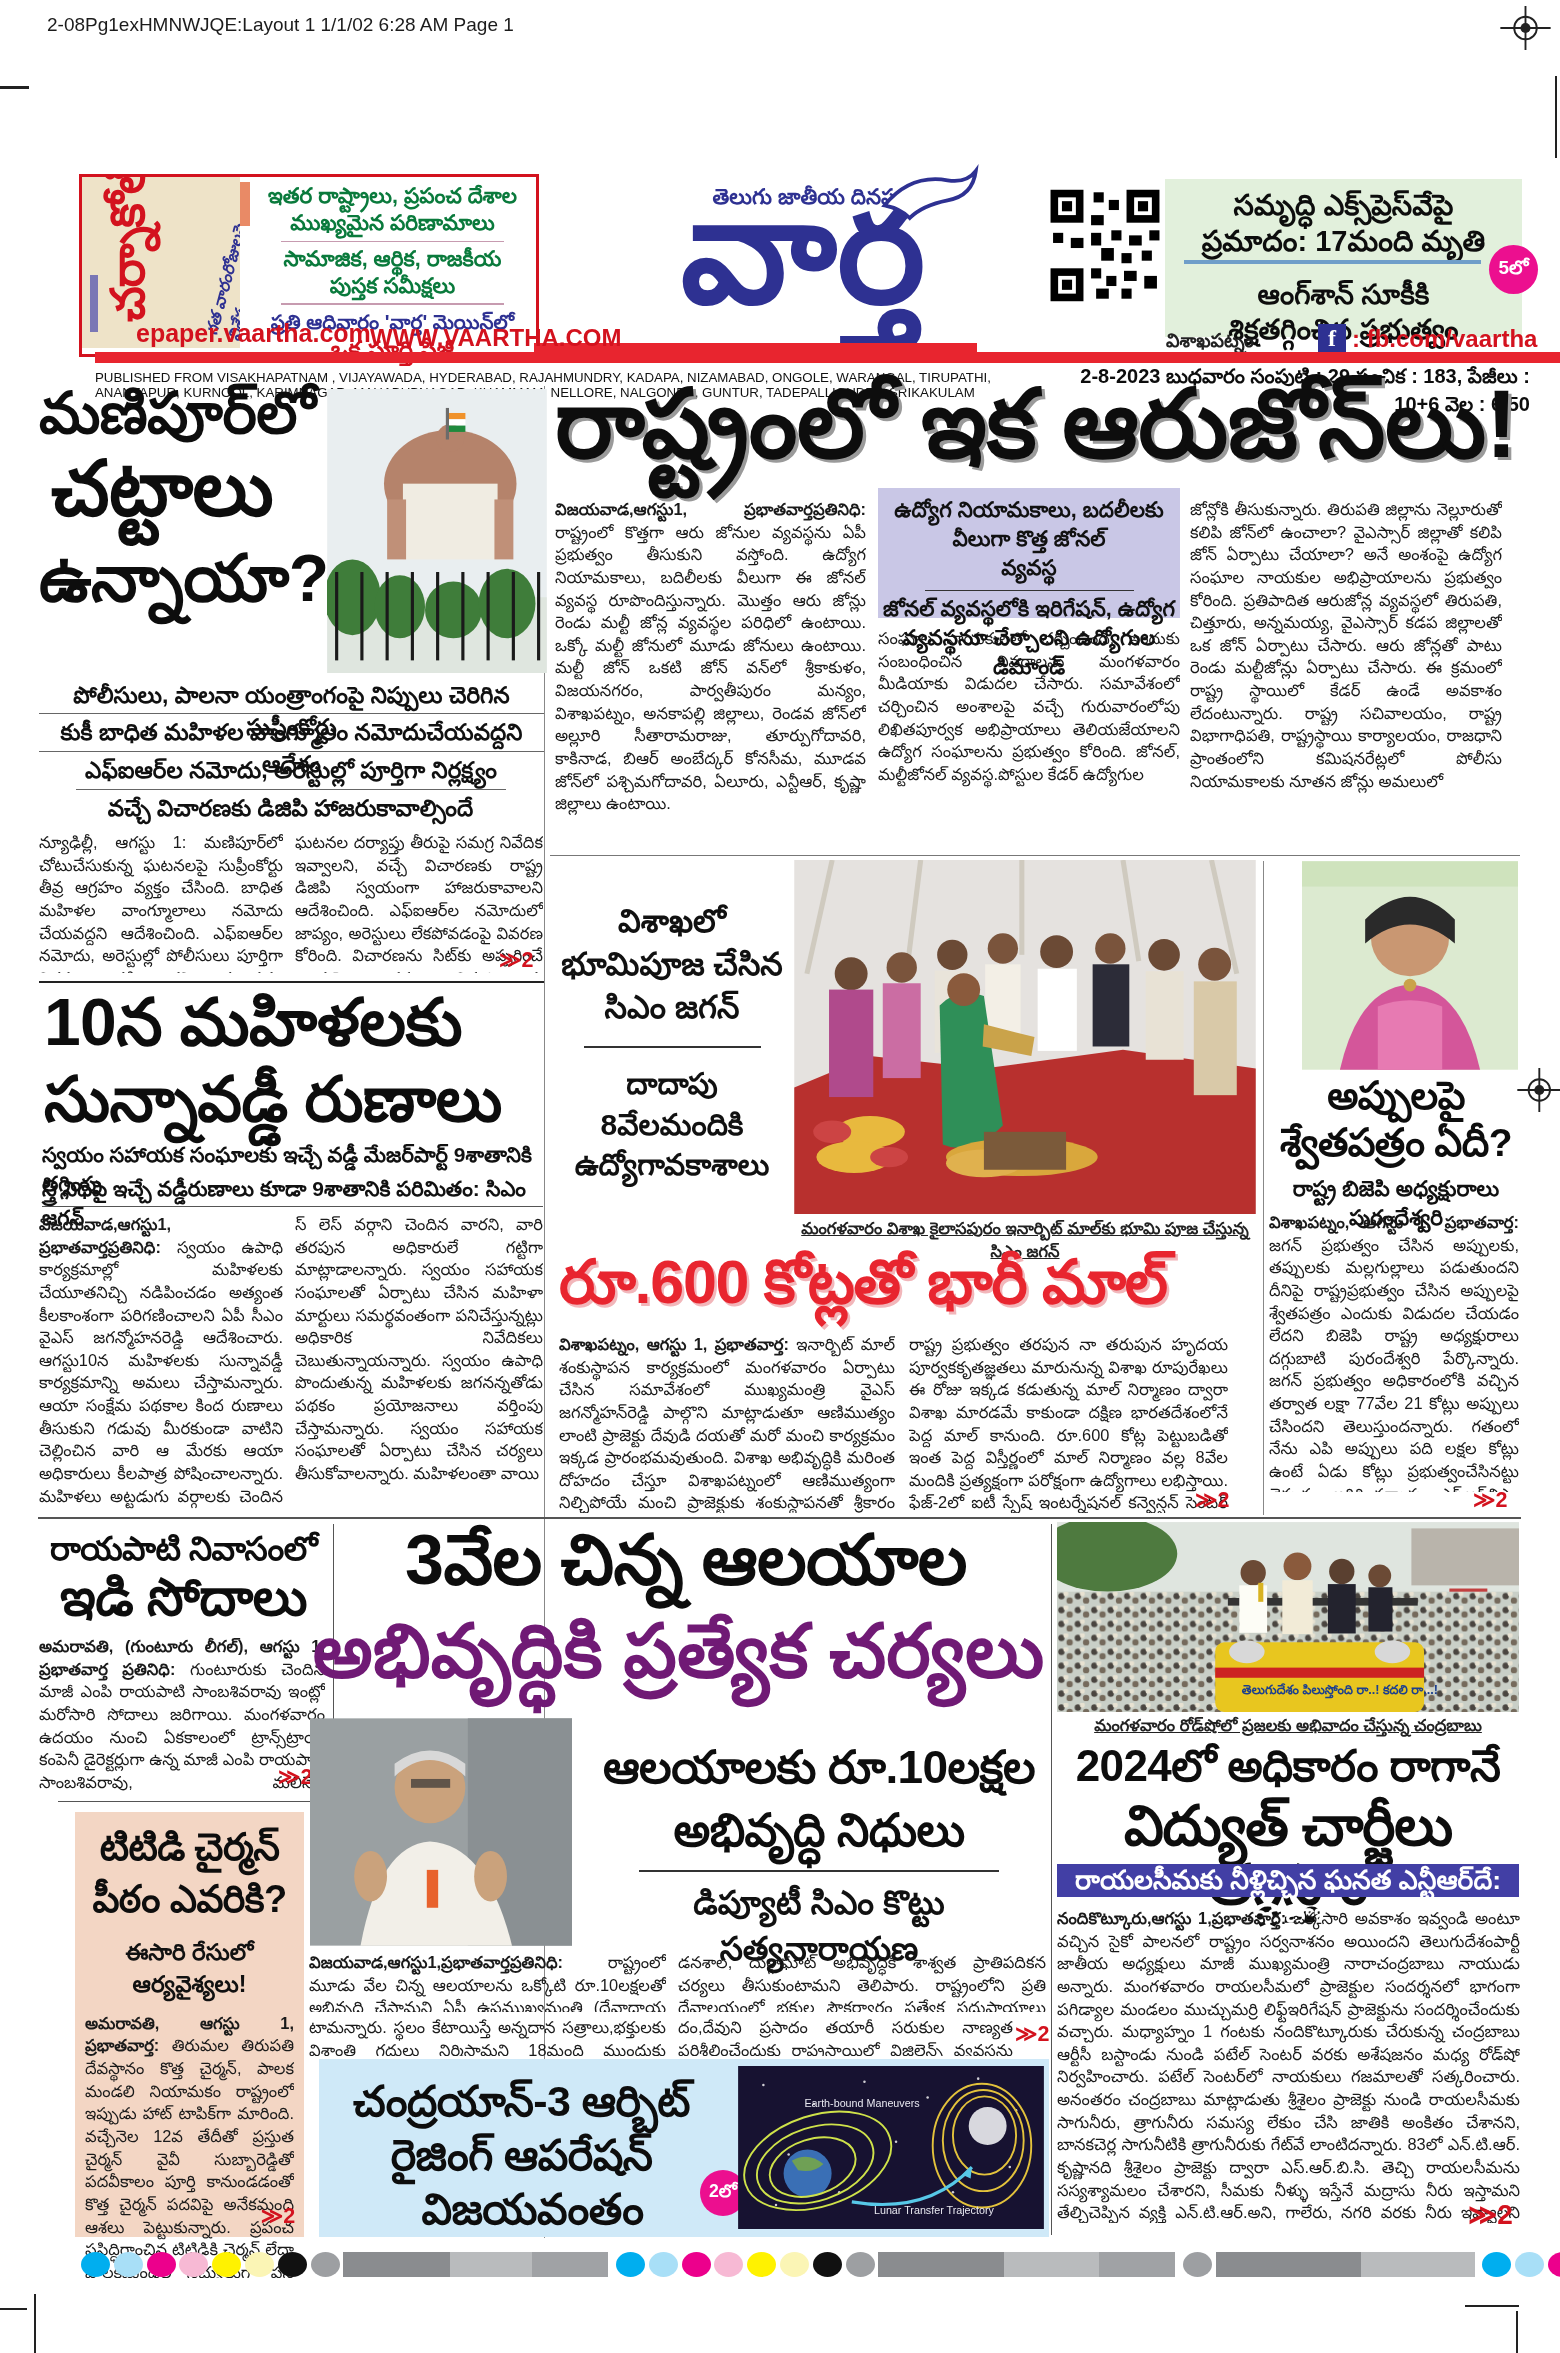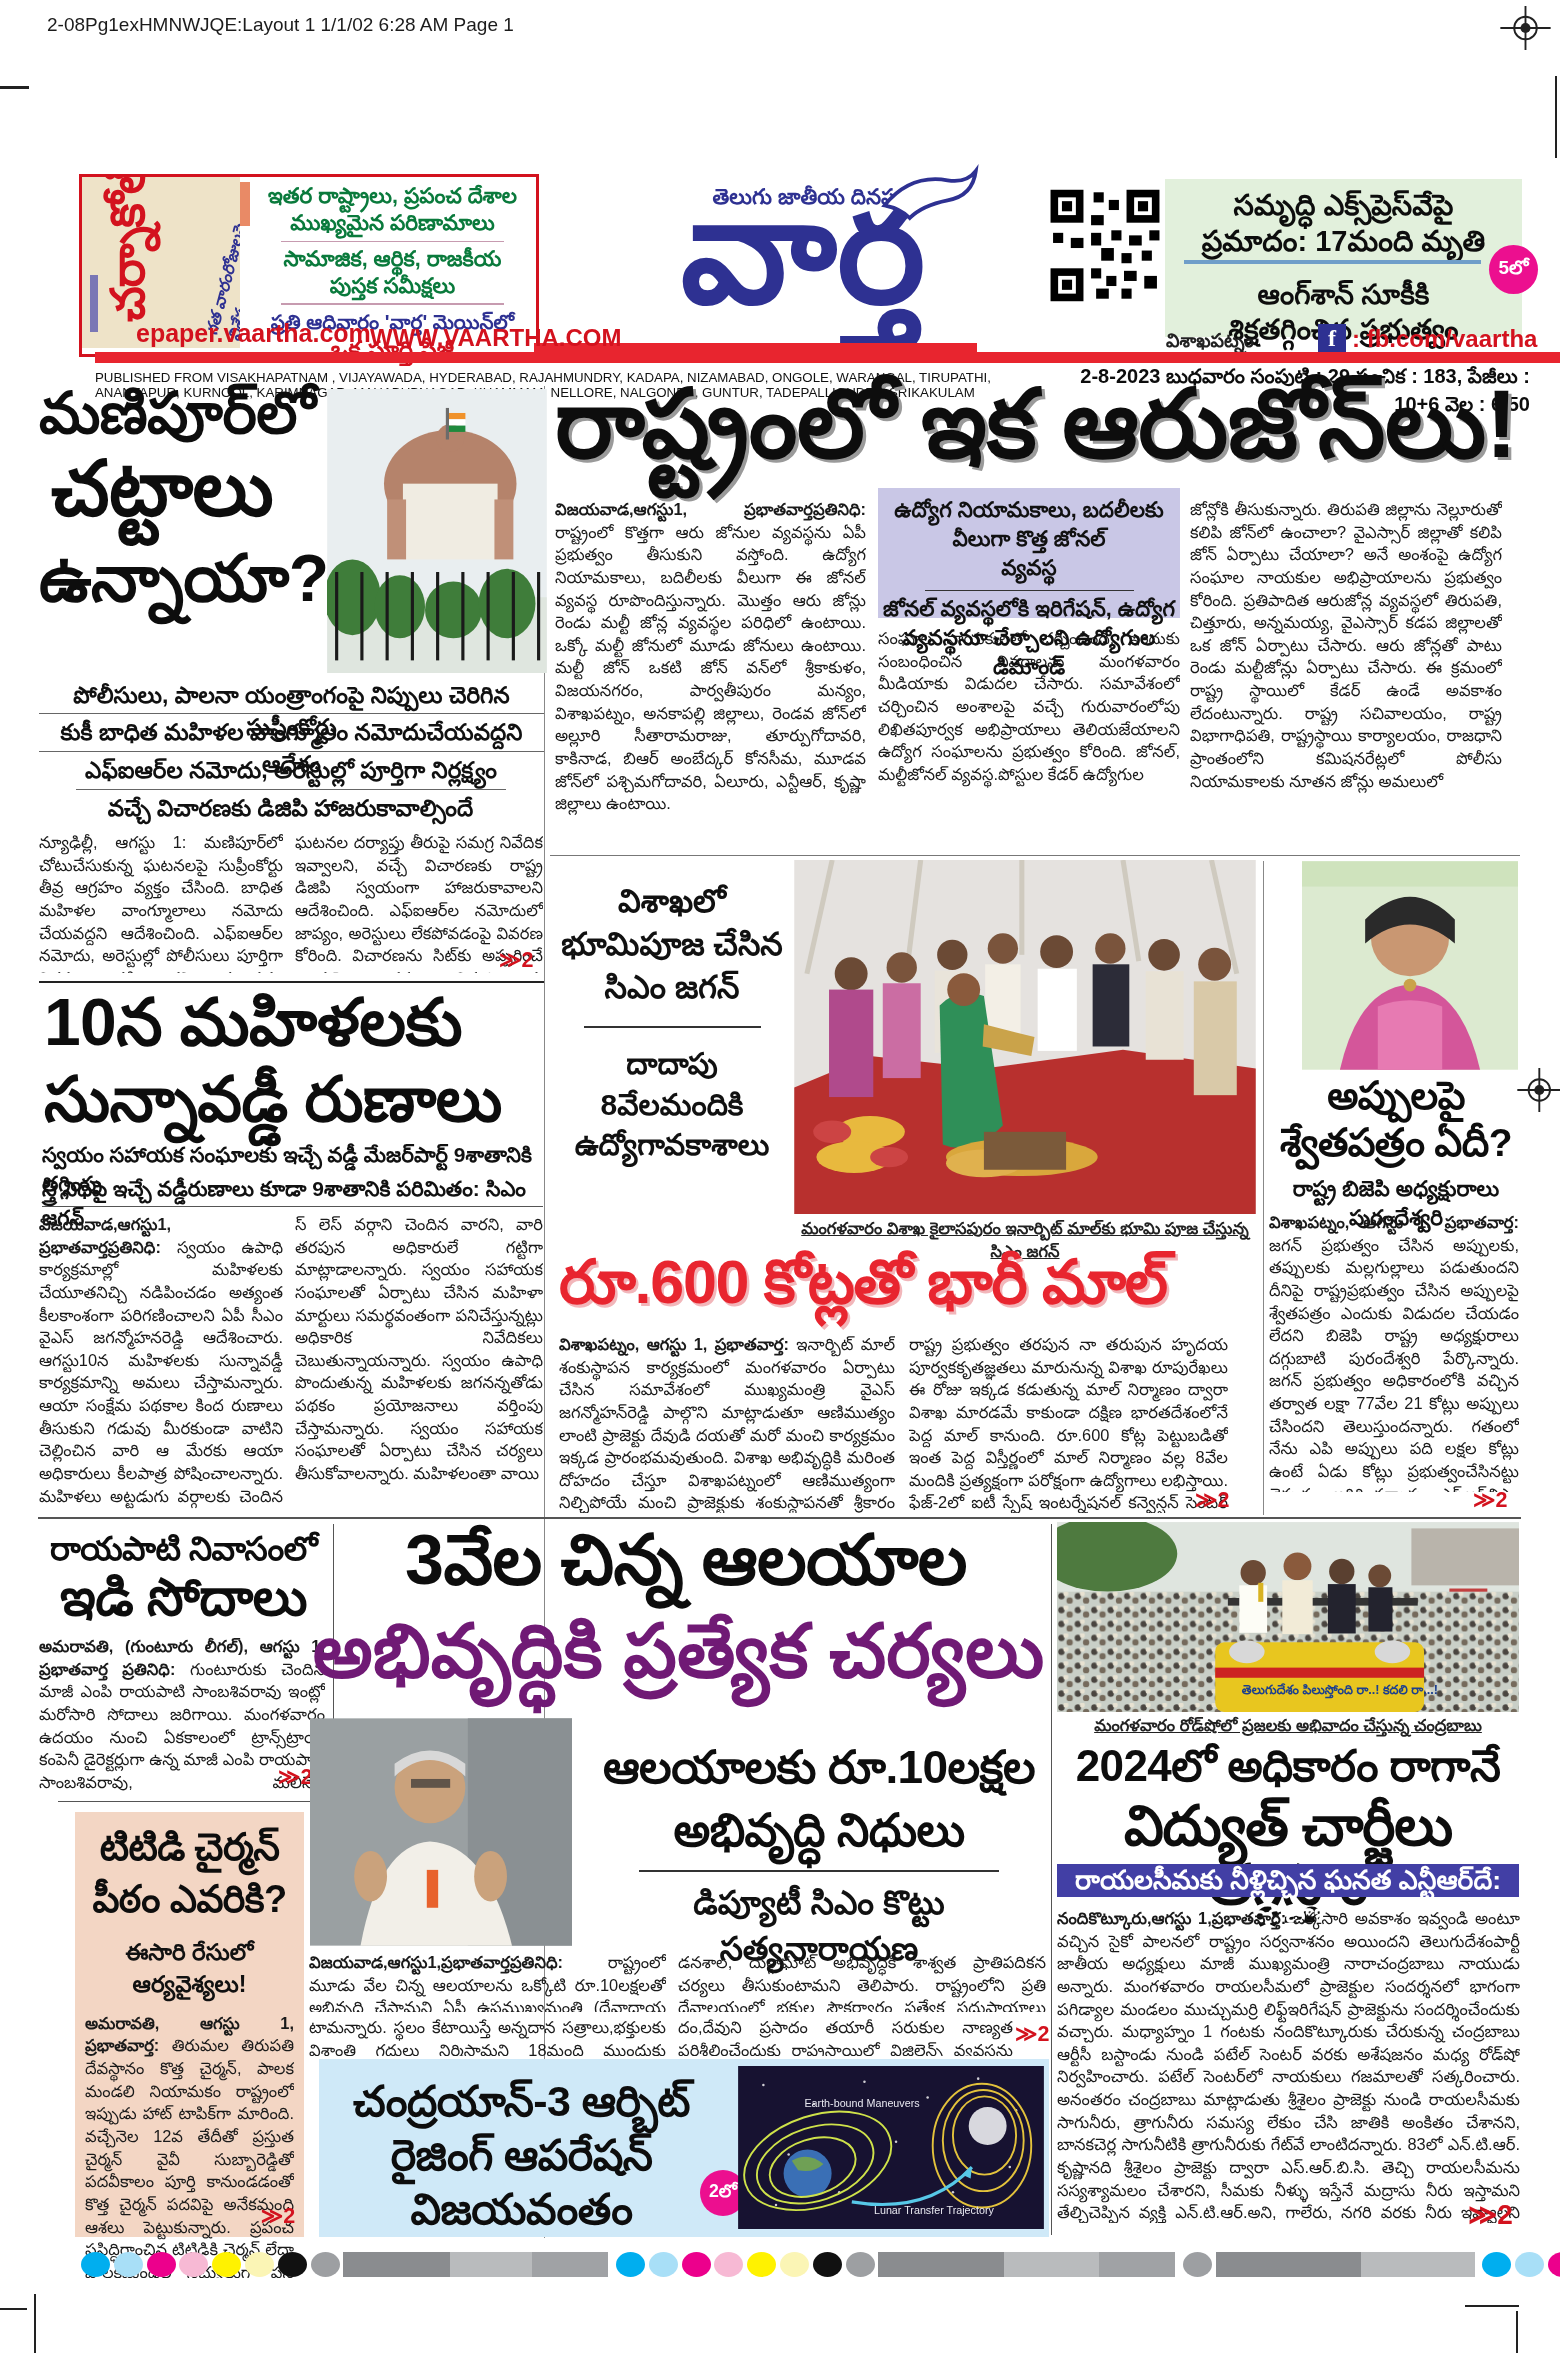--- a/index.html
+++ b/index.html
@@ -191,21 +191,21 @@
   <div class="abs body-txt" style="left:878px;top:627px;width:302px;height:221px;">సంఘాల నాయకులతో చర్చించింది. ఇందుకు సంబంధించిన వివరాలను మంగళవారం మీడియాకు విడుదల చేసారు. సమావేశంలో చర్చించిన అంశాలపై వచ్చే గురువారంలోపు లిఖితపూర్వక అభిప్రాయాలు తెలియజేయాలని ఉద్యోగ సంఘాలను ప్రభుత్వం కోరింది. జోనల్, మల్టీజోనల్ వ్యవస్థ.పోస్టుల కేడర్ ఉద్యోగుల</div>
   <div class="abs" style="left:878px;top:488px;width:302px;height:130px;background:#c9c7e6;">
     <div class="center" style="margin-top:10px;font-size:21.5px;font-weight:bold;">ఉద్యోగ నియామకాలు, బదలీలకు</div>
     <div class="center" style="font-size:21.5px;font-weight:bold;border-bottom:1.9px solid #333;display:block;width:209px;margin:0 auto;padding-bottom:5px;">వీలుగా కొత్త జోనల్ వ్యవస్థ</div>
     <div class="center" style="margin-top:6.3px;font-size:21.5px;font-weight:bold;">జోనల్ వ్యవస్థలోకి ఇరిగేషన్, ఉద్యోగ</div>
     <div class="center" style="font-size:21.5px;font-weight:bold;">వ్యవస్థనూ చేర్చాలని ఉద్యోగుల డిమాండ్</div>
   </div>
   <div class="abs body-txt" style="left:1190px;top:498px;width:312px;height:351px;">జోన్లోకి తీసుకున్నారు. తిరుపతి జిల్లాను నెల్లూరుతో కలిపి జోన్‌లో ఉంచాలా? వైఎస్సార్ జిల్లాతో కలిపి జోన్ ఏర్పాటు చేయాలా? అనే అంశంపై ఉద్యోగ సంఘాల నాయకుల అభిప్రాయాలను ప్రభుత్వం కోరింది. ప్రతిపాదిత ఆరుజోన్ల వ్యవస్థలో తిరుపతి, చిత్తూరు, అన్నమయ్య, వైఎస్సార్ కడప జిల్లాలతో ఒక జోన్ ఏర్పాటు చేసారు. ఆరు జోన్లతో పాటు రెండు మల్టీజోన్లు ఏర్పాటు చేసారు. ఈ క్రమంలో రాష్ట్ర స్థాయిలో కేడర్ ఉండే అవకాశం లేదంటున్నారు. రాష్ట్ర సచివాలయం, రాష్ట్ర విభాగాధిపతి, రాష్ట్రస్థాయి కార్యాలయం, రాజధాని ప్రాంతంలోని కమిషనరేట్లలో పోలీసు నియామకాలకు నూతన జోన్లు అమలులో</div>
   <div class="hrule" style="left:550px;top:855px;width:970px;height:1.3px;background:#777;"></div>
 
-  <div class="abs center" style="left:558px;top:880px;width:228px;">
+  <div class="abs center" style="left:558px;top:900px;width:228px;">
     <div style="font-size:32px;font-weight:900;line-height:1.35;">విశాఖలో</div>
     <div style="font-size:32px;font-weight:900;line-height:1.35;">భూమిపూజ చేసిన</div>
     <div style="font-size:32px;font-weight:900;line-height:1.35;">సిఎం జగన్</div>
     <div style="height:1.9px;background:#333;width:177px;margin:16.4px auto;"></div>
     <div style="font-size:30px;font-weight:900;line-height:1.35;">దాదాపు</div>
     <div style="font-size:30px;font-weight:900;line-height:1.35;">8వేలమందికి</div>
     <div style="font-size:30px;font-weight:900;line-height:1.35;">ఉద్యోగావకాశాలు</div>
   </div>
 
   <svg class="abs" style="left:794px;top:860px;" width="462" height="354" viewBox="0 0 730 560">
@@ -340,21 +340,21 @@
     <span>రాష్ట్రంలో మూడు వేల చిన్న ఆలయాలను ఒక్కోటి రూ.10లక్షలతో అభివృద్ధి చేస్తామని ఏపీ ఉపముఖ్యమంత్రి (దేవాదాయ మంత్రిత్వశాఖ) కొట్టు సత్యనారాయణ తెలిపారు. 175 ఆలయాలను ఆన్‌లైన్ చేసామన్నారు. వీటి పర్యవేక్షణకు ఏర్పాటు చేసిన ఐటీ బృందంతో ఏ రోజు డేటా ఆ రోజు పరిశీలించేందుకు వీలు లభిస్తుందన్నారు. శ్రీశైలంలో ఆర్టీసీ డిపో నిర్మాణానికి 4 ఎకరాల స్థలం ఇవ్వాలన్నారు. గదులు కట్టించడానికి దాతల సహకారం తీసుకుం</span>
   </div>
   <div class="abs body-txt" style="left:678px;top:1951px;width:368px;height:61px;">డనశాల, దుర్గాఘాట్ అభివృద్ధికి శాశ్వత ప్రాతిపదికన చర్యలు తీసుకుంటామని తెలిపారు. రాష్ట్రంలోని ప్రతి దేవాలయంలో భక్తుల సౌకర్యార్థం ప్రత్యేక సదుపాయాలు అందుబాటులోకి తీసుకుని వస్తామన్నారు. ముఖ్యమంత్రి వైఎస్ జగన్మోహనరెడ్డి ధార్మిక సంస్థల అభివృద్ధికి ప్రత్యేక చర్యలు తీసుకోవాలని ఆదేశించారన్నారు. ప్రతి దేవాలయంలో భక్తులకు అన్ని సదుపాయాలు అందుబాటులో ఉంచాలన్నారు. రాష్ట్రంలో జీర్ణోద్ధరణ స్థితికి వచ్చిన ఆలయాలకు అభివృద్ధి చేస్తామన్నారు. దేవస్థానాల్లో అన్న ప్రసా</div>
   <div class="abs body-txt" style="left:309px;top:2016px;width:357px;height:40px;">టామన్నారు. స్థలం కేటాయిస్తే అన్నదాన సత్రాలు,భక్తులకు విశ్రాంతి గదులు నిర్మిస్తామని 18మంది ముందుకు వచ్చినట్లు చెప్పారు. దుర్గగుడిలో కేశఖం</div>
   <div class="abs body-txt" style="left:678px;top:2016px;width:335px;height:40px;">దం,దేవుని ప్రసాదం తయారీ సరుకుల నాణ్యత పరిశీలించేందుకు రాష్ట్రస్థాయిలో విజిలెన్స్ వ్యవస్థను ఏర్పాటు చేస్తున్నామని దేవాదా</div>
   <div class="abs more" style="left:1015px;top:2021px;">≫2</div>
 
   <div class="abs" style="left:319px;top:2059px;width:730px;height:178px;background:#cfe9f8;">
     <div class="center headline" style="margin-top:16.4px;width:405px;font-size:43px;line-height:1.25;">చంద్రయాన్-3 ఆర్బిట్</div>
     <div class="center headline" style="width:405px;font-size:43px;line-height:1.25;">రైజింగ్ ఆపరేషన్</div>
-    <div class="center headline" style="width:405px;font-size:43px;line-height:1.25;">విజయవంతం</div>
+    <div class="center headline" style="width:405px;font-size:43px;line-height:1.25;padding-left:11px;">విజయవంతం</div>
   </div>
   <div class="badge" style="left:700px;top:2170px;width:46px;height:46px;font-size:17.7px;">2లో</div>
   <svg class="abs" style="left:738px;top:2066px;" width="306" height="163" viewBox="0 0 484 258">
     <rect width="484" height="258" fill="#171231"></rect>
     <g fill="#ffffff" opacity="0.8">
       <circle cx="40" cy="30" r="2"></circle>
         <circle cx="120" cy="60" r="2"></circle>
         <circle cx="200" cy="25" r="2"></circle>
         <circle cx="300" cy="50" r="2"></circle>
       <circle cx="380" cy="20" r="2"></circle>

